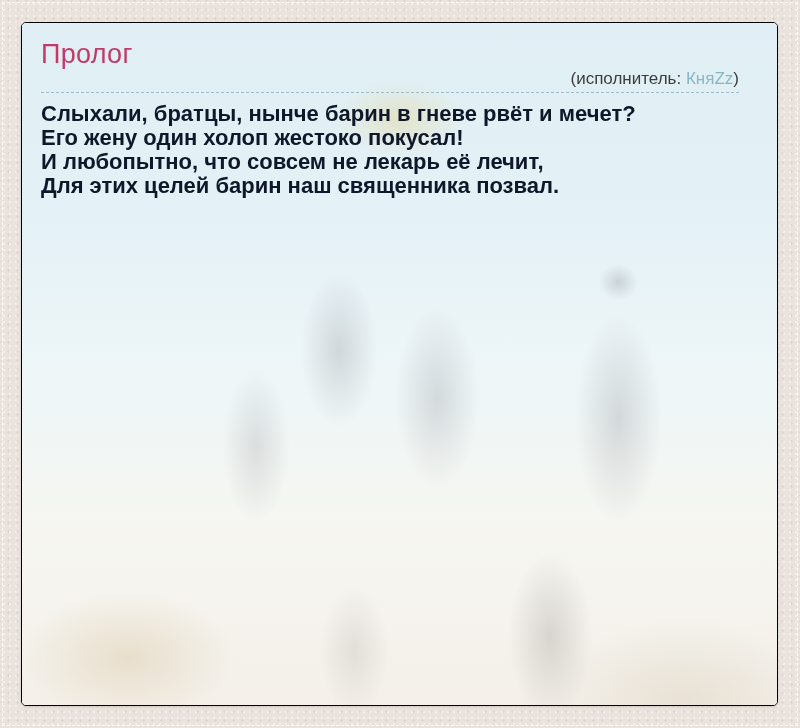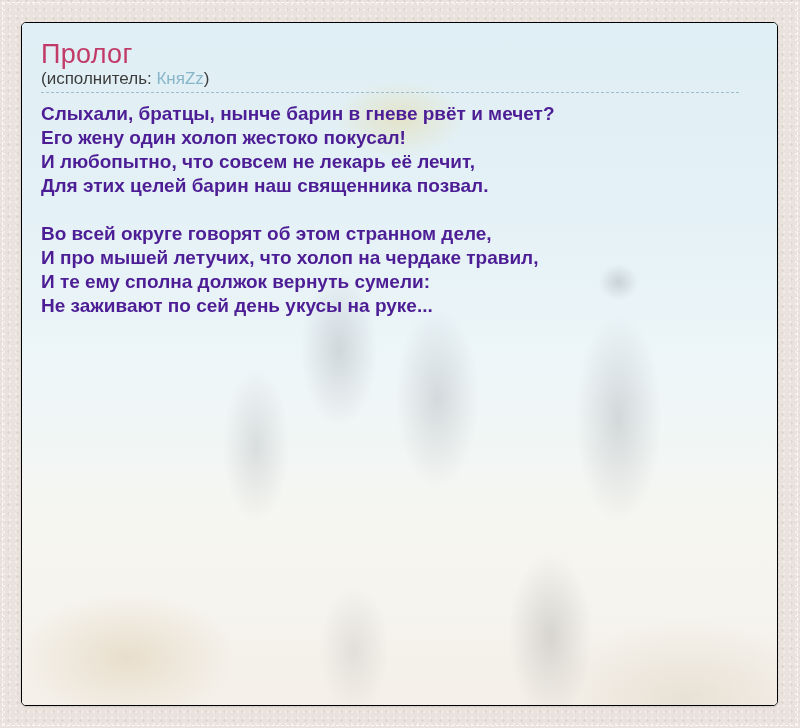--- a/index.html
+++ b/index.html
@@ -69,30 +69,31 @@
     font-weight: 400;
     color: #c23a68;
     letter-spacing: 0.3px;
   }
   .performer-line {
     font-size: 17px;
     line-height: 20px;
     color: #3c3c3c;
     padding-bottom: 3px;
     border-bottom: 1px dashed #9fbecd;
+    text-align: right;
   }
   .artist-link {
     color: #88b6c9;
     text-decoration: none;
     cursor: pointer;
   }
   .lyrics {
-    color: #4c1d95;
+    color: #0f172a;
     font-weight: 700;
-    font-size: 19px;
+    font-size: 22px;
     line-height: 24px;
   }
   .lyrics p {
     margin: 24px 0 0 0;
   }
   .lyrics p:first-child {
     margin-top: 9px;
   }
 </style>
 </head>
@@ -102,16 +103,15 @@
 
 <div class="card">
   <div class="photo-bg"></div>
   <div class="content">
     <h1 class="page-title">Пролог</h1>
     <div class="performer-line">
       <span>(исполнитель: </span><a class="artist-link">КняZz</a><span>)</span>
     </div>
     <div class="lyrics" id="lyrics">
         <p>Слыхали, братцы, нынче барин в гневе рвёт и мечет?<br>Его жену один холоп жестоко покусал!<br>И любопытно, что совсем не лекарь её лечит,<br>Для этих целей барин наш священника позвал.</p>
-        <p>Во всей округе говорят об этом странном деле,<br>И про мышей летучих, что холоп на чердаке травил,<br>И те ему сполна должок вернуть сумели:<br>Не заживают по сей день укусы на руке...</p>
       </div>
   </div>
 </div>
 
 </body></html>

